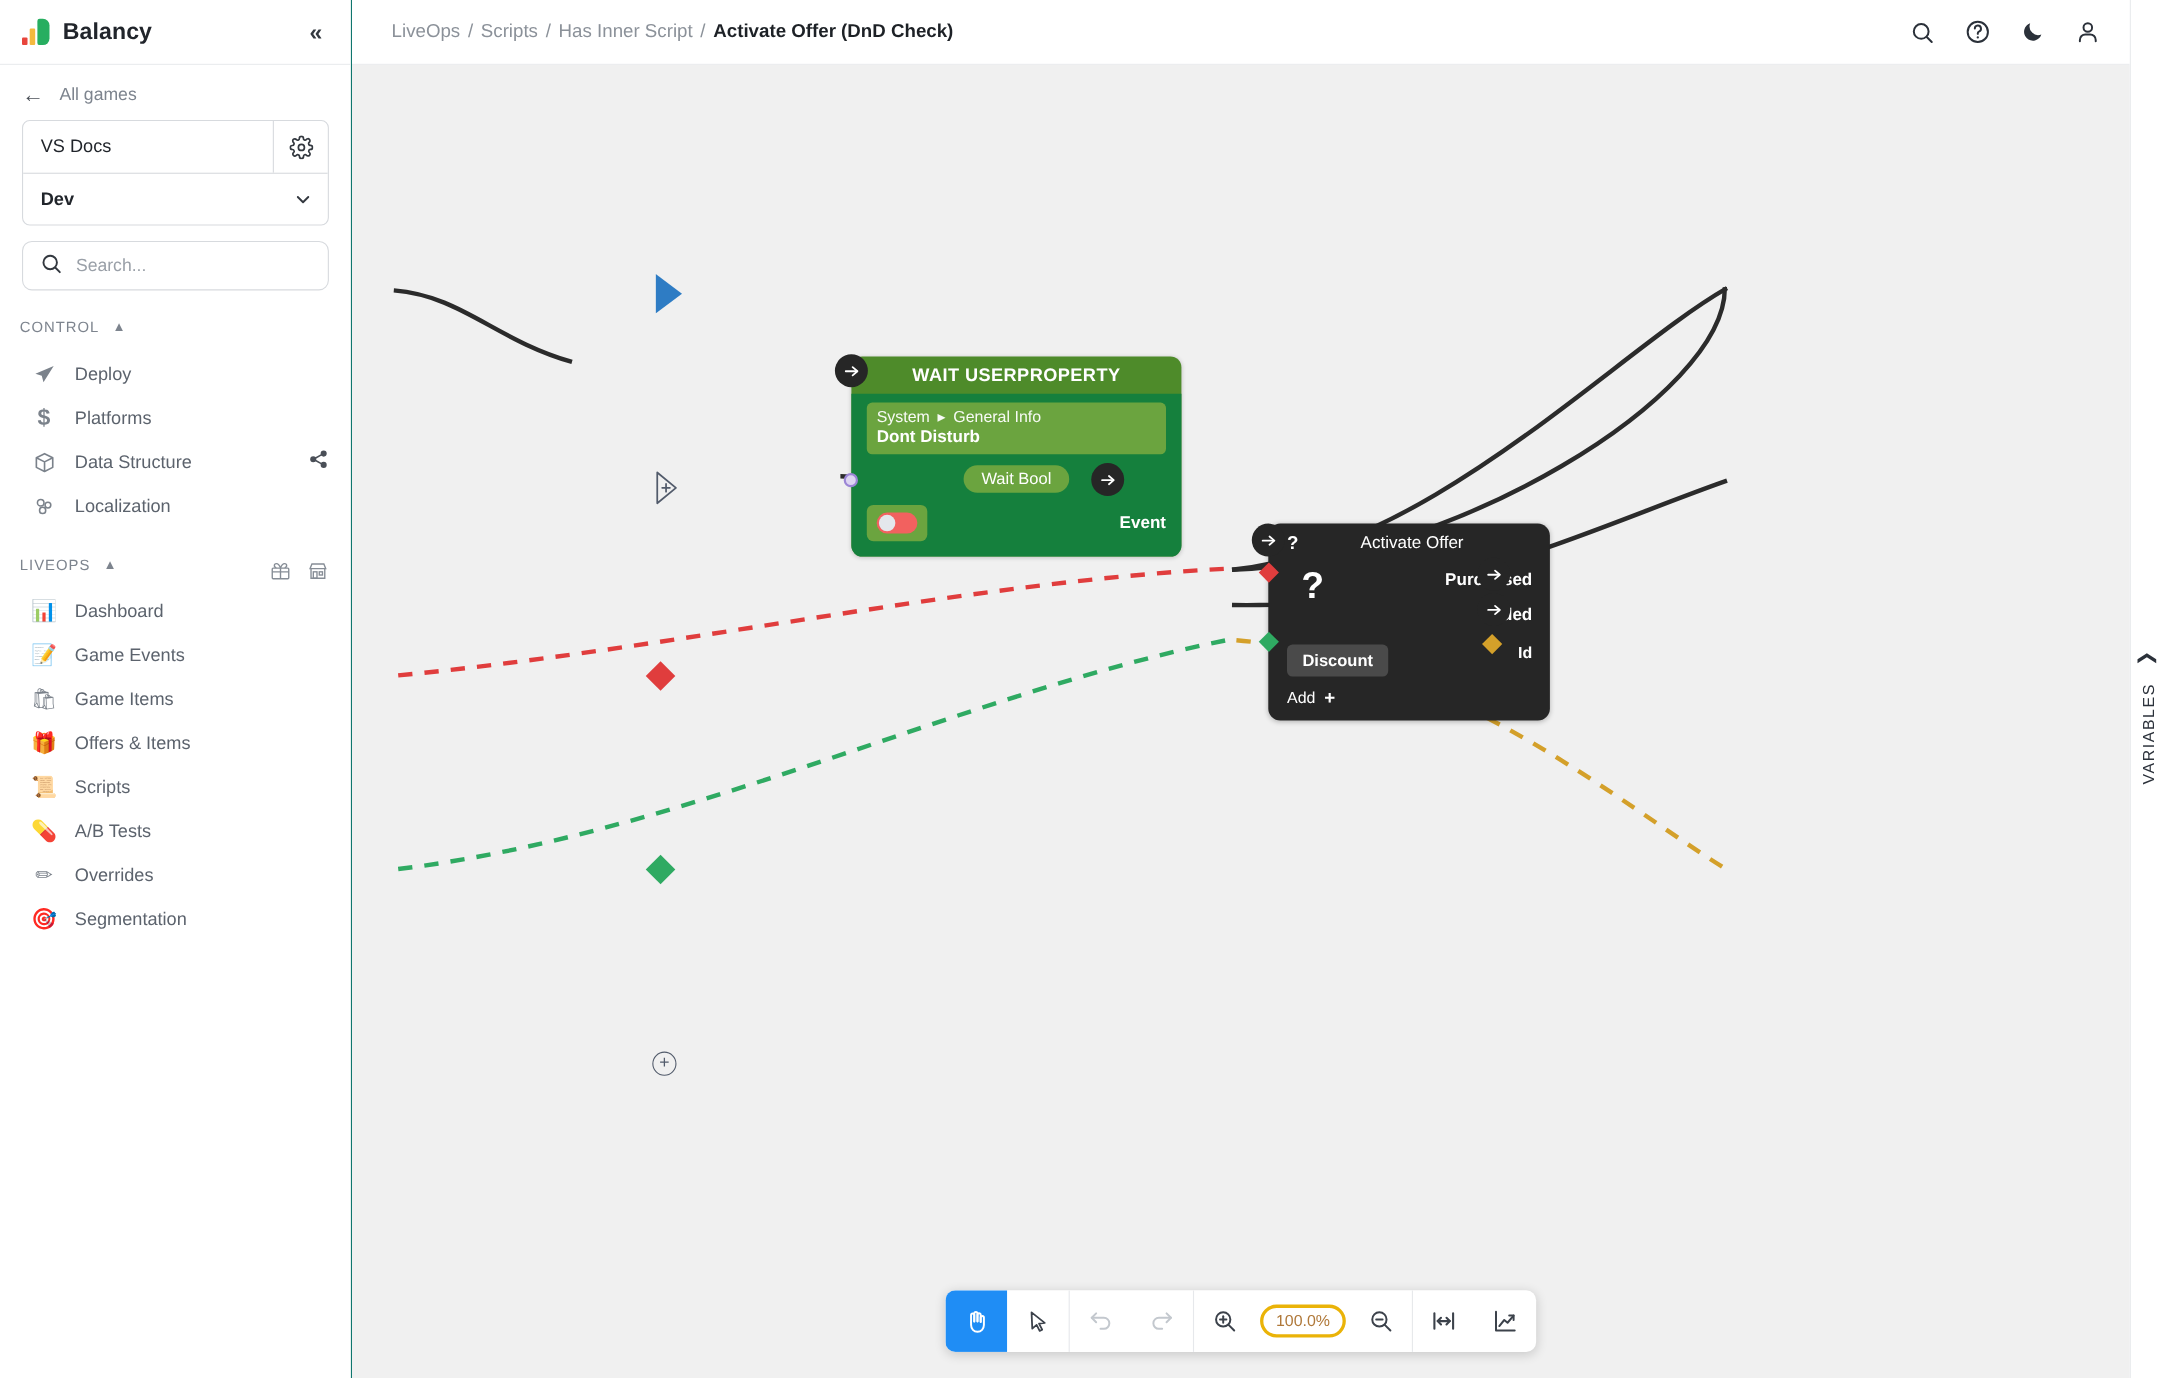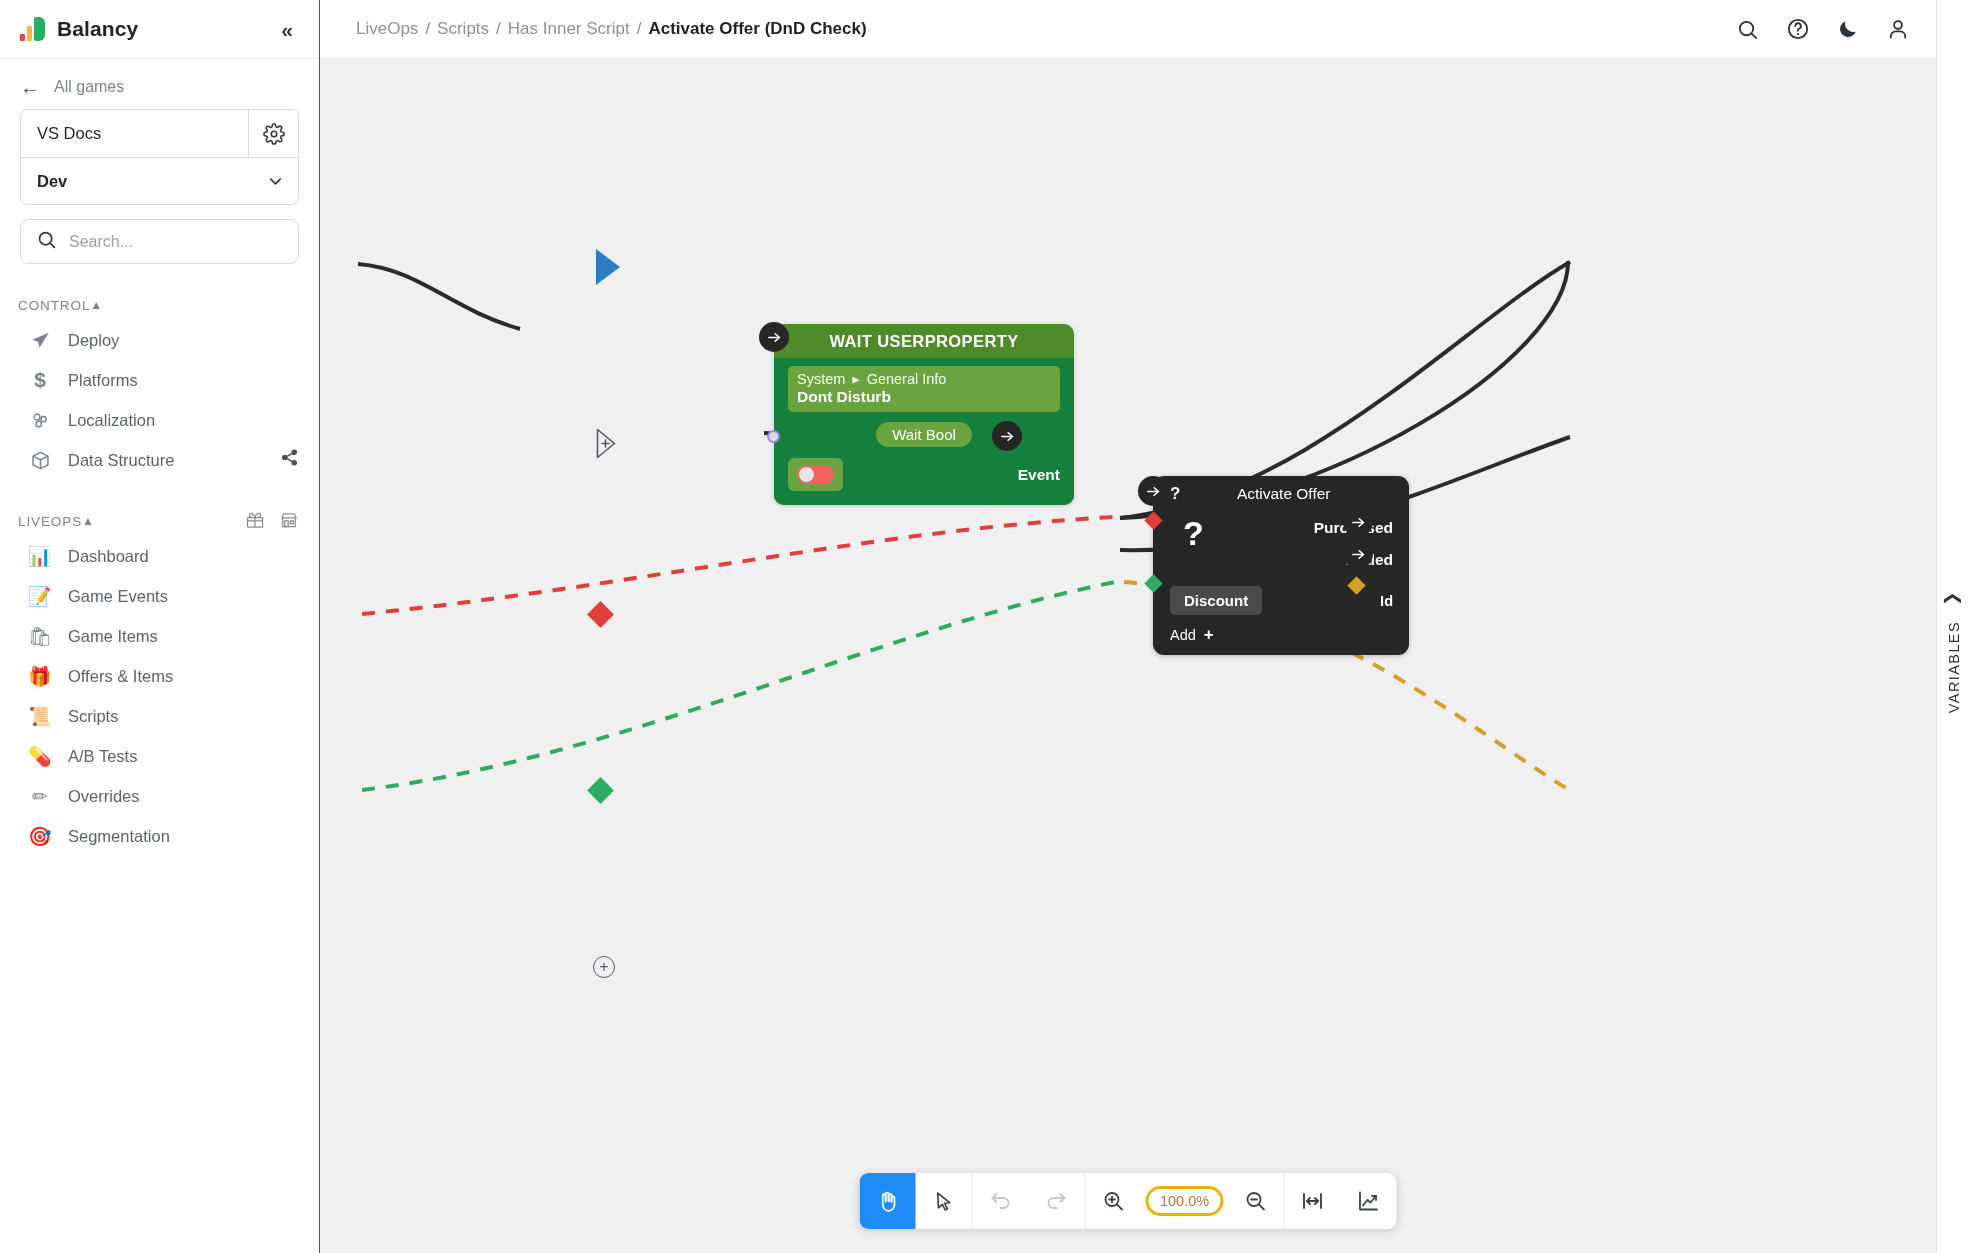--- a/index.html
+++ b/index.html
@@ -66,21 +66,21 @@
     background: #fff;
   }
   .search-input {
     border: 0; outline: 0; font-size: 16px; color: #21252b; width: 100%;
     font-family: "Liberation Sans", sans-serif; background: transparent;
   }
   .search-input::placeholder { color: #9aa0a8; }
 
   .nav-section { margin-top: 26px; }
   .sec-head {
-    display: flex; align-items: center; 
+    display: flex; gap: 12px;
     padding: 0 20px 0 18px; height: 30px;
   }
   .sec-title { font-size: 13.5px; letter-spacing: .9px; color: #7d848e; font-weight: 400; }
   .sec-caret { font-size: 12px; color: #7d848e; }
   .sec-extra { margin-left: auto; display: flex; gap: 14px; align-items: center; }
   .sec-extra-ic { font-size: 19px; color: #868d96; cursor: pointer; line-height: 1; }
 
   .nav-item {
     display: flex; align-items: center; gap: 16px;
     height: 40px; padding: 0 20px 0 28px; cursor: pointer;
@@ -147,21 +147,21 @@
   .node-dark {
     background: #262626; width: 256px; color: #fff; border-radius: 11px;
     box-shadow: 0 1px 5px rgba(0,0,0,.25);
   }
   .nd-head { display: flex; align-items: center; height: 36px; padding: 0 16px 0 17px; }
   .nd-q-small { font-size: 17px; font-weight: 700; }
   .nd-title { flex: 1; text-align: center; font-size: 15.5px; padding-right: 6px; }
   .nd-rows { position: relative; padding: 0 16px 0 17px; }
   .nd-bigq { font-size: 34px; font-weight: 700; line-height: 1; position: absolute; left: 30px; top: 4px; }
   .nd-out { text-align: right; font-size: 15.5px; font-weight: 700; height: 32px; line-height: 32px; }
-  .nd-mid { display: flex; align-items: center; margin-top: 10px; }
+  .nd-mid { display: flex; margin-top: 10px; }
   .nd-chip {
     background: #4a4a4a; color: #fff; font-size: 15px; font-weight: 700;
     padding: 6px 14px; border-radius: 5px;
   }
   .nd-id { margin-left: auto; font-size: 14.5px; font-weight: 700; }
   .nd-add { display: flex; align-items: center; gap: 8px; padding: 11px 17px 12px 17px; font-size: 14.5px; }
   .nd-add-plus { font-size: 17px; font-weight: 700; line-height: 1; }
 
   
   .port {
@@ -293,43 +293,43 @@
             <span class="nav-lbl">Deploy</span>
           </div>
           <div class="nav-item">
             <span class="nav-ic">
               <span style="font-size:21px;font-weight:700;color:#7b828b;">$</span>
             </span>
             <span class="nav-lbl">Platforms</span>
           </div>
           <div class="nav-item">
             <span class="nav-ic">
-              <svg width="21" height="21" viewBox="0 0 24 24" fill="none" stroke="#7b828b" stroke-width="1.6">
-                <circle cx="8" cy="8" r="3.4"></circle>
-                <circle cx="15.5" cy="10.5" r="3"></circle>
-                <circle cx="10" cy="16" r="3.2"></circle>
-              </svg>
-            </span>
-            <span class="nav-lbl">Localization</span>
-          </div>
-          <div class="nav-item">
-            <span class="nav-ic">
               <svg width="21" height="21" viewBox="0 0 24 24" fill="none" stroke="#7b828b" stroke-width="1.7" stroke-linejoin="round">
                 <path d="M12 2.8 20.5 7v10L12 21.2 3.5 17V7z"></path>
                 <path d="M3.5 7 12 11.3 20.5 7M12 11.3v9.9"></path>
               </svg>
             </span>
             <span class="nav-lbl">Data Structure</span>
             <span class="nav-right-ic"><svg width="19" height="19" viewBox="0 0 24 24" fill="none" stroke="#4a4f57" stroke-width="1.8">
                 <circle cx="18" cy="5.5" r="2.6" fill="#4a4f57"></circle>
                 <circle cx="6" cy="12" r="2.6" fill="#4a4f57"></circle>
                 <circle cx="18" cy="18.5" r="2.6" fill="#4a4f57"></circle>
                 <line x1="8.3" y1="10.8" x2="15.7" y2="6.7"></line>
                 <line x1="8.3" y1="13.2" x2="15.7" y2="17.3"></line>
               </svg></span>
+          </div>
+          <div class="nav-item">
+            <span class="nav-ic">
+              <svg width="21" height="21" viewBox="0 0 24 24" fill="none" stroke="#7b828b" stroke-width="1.6">
+                <circle cx="8" cy="8" r="3.4"></circle>
+                <circle cx="15.5" cy="10.5" r="3"></circle>
+                <circle cx="10" cy="16" r="3.2"></circle>
+              </svg>
+            </span>
+            <span class="nav-lbl">Localization</span>
           </div>
         </div>
         <div class="nav-section">
           <div class="sec-head">
             <span class="sec-title">LIVEOPS</span>
             <span class="sec-caret">▲</span>
             <span class="sec-extra">
               <span class="sec-extra-ic"><svg width="20" height="20" viewBox="0 0 24 24" fill="none" stroke="#868d96" stroke-width="1.5">
                   <rect x="3" y="9" width="18" height="11.5" rx="1"></rect>
                   <line x1="3" y1="13" x2="21" y2="13"></line>

